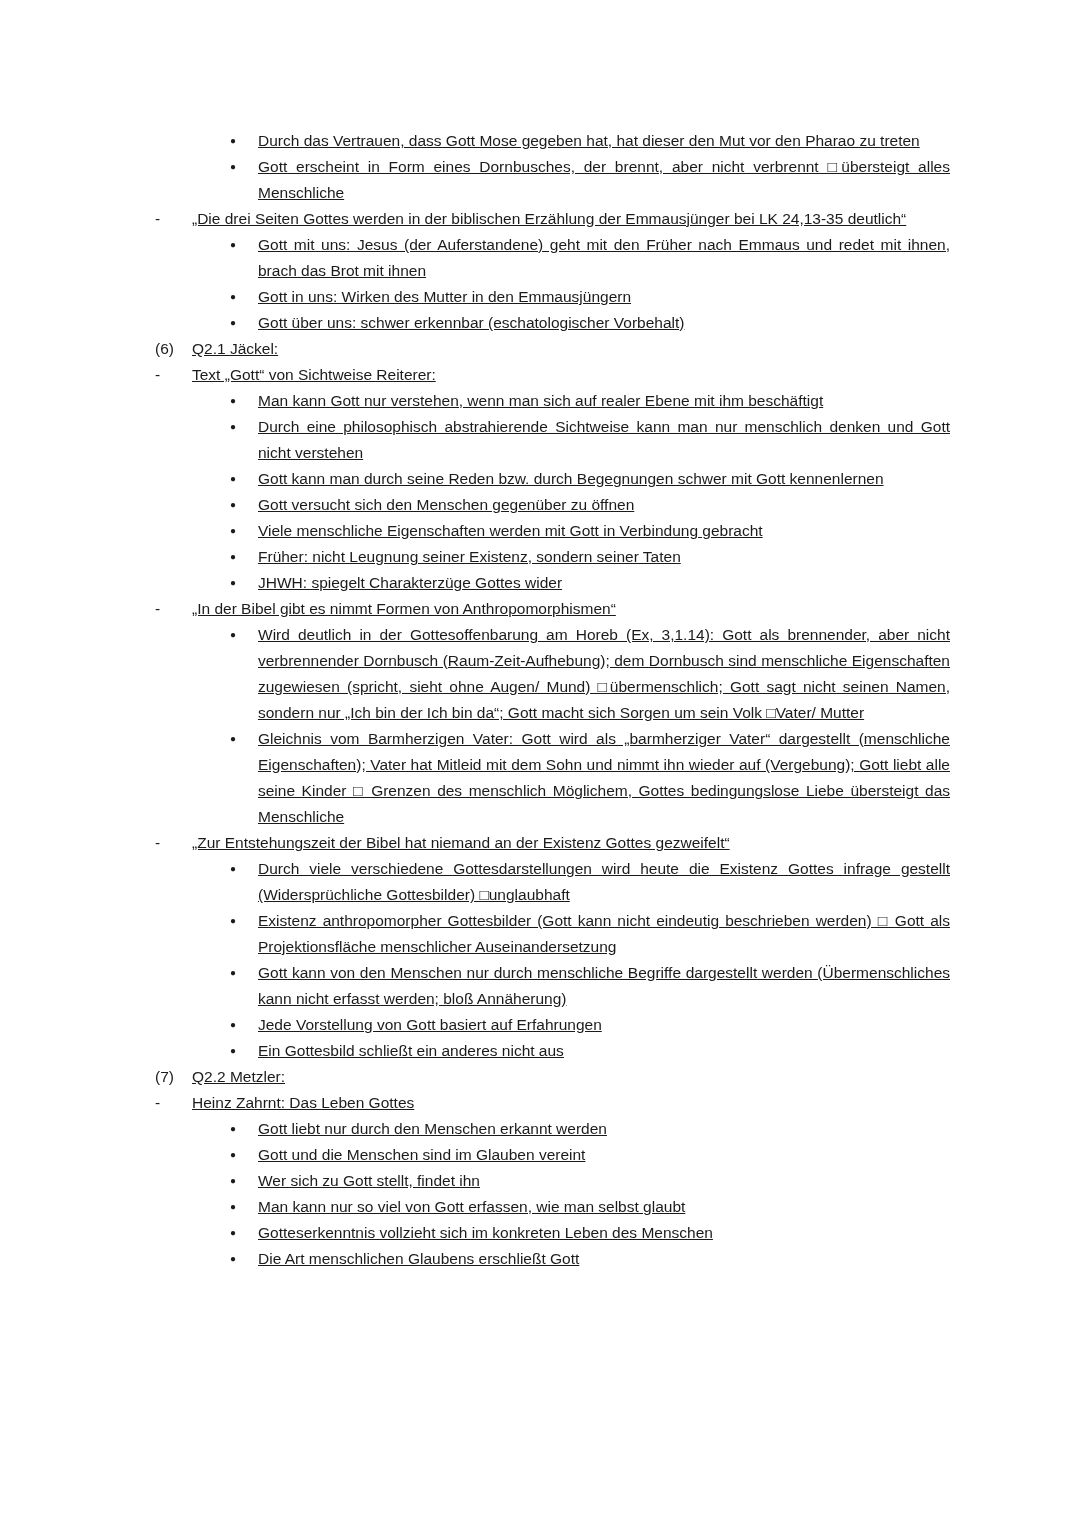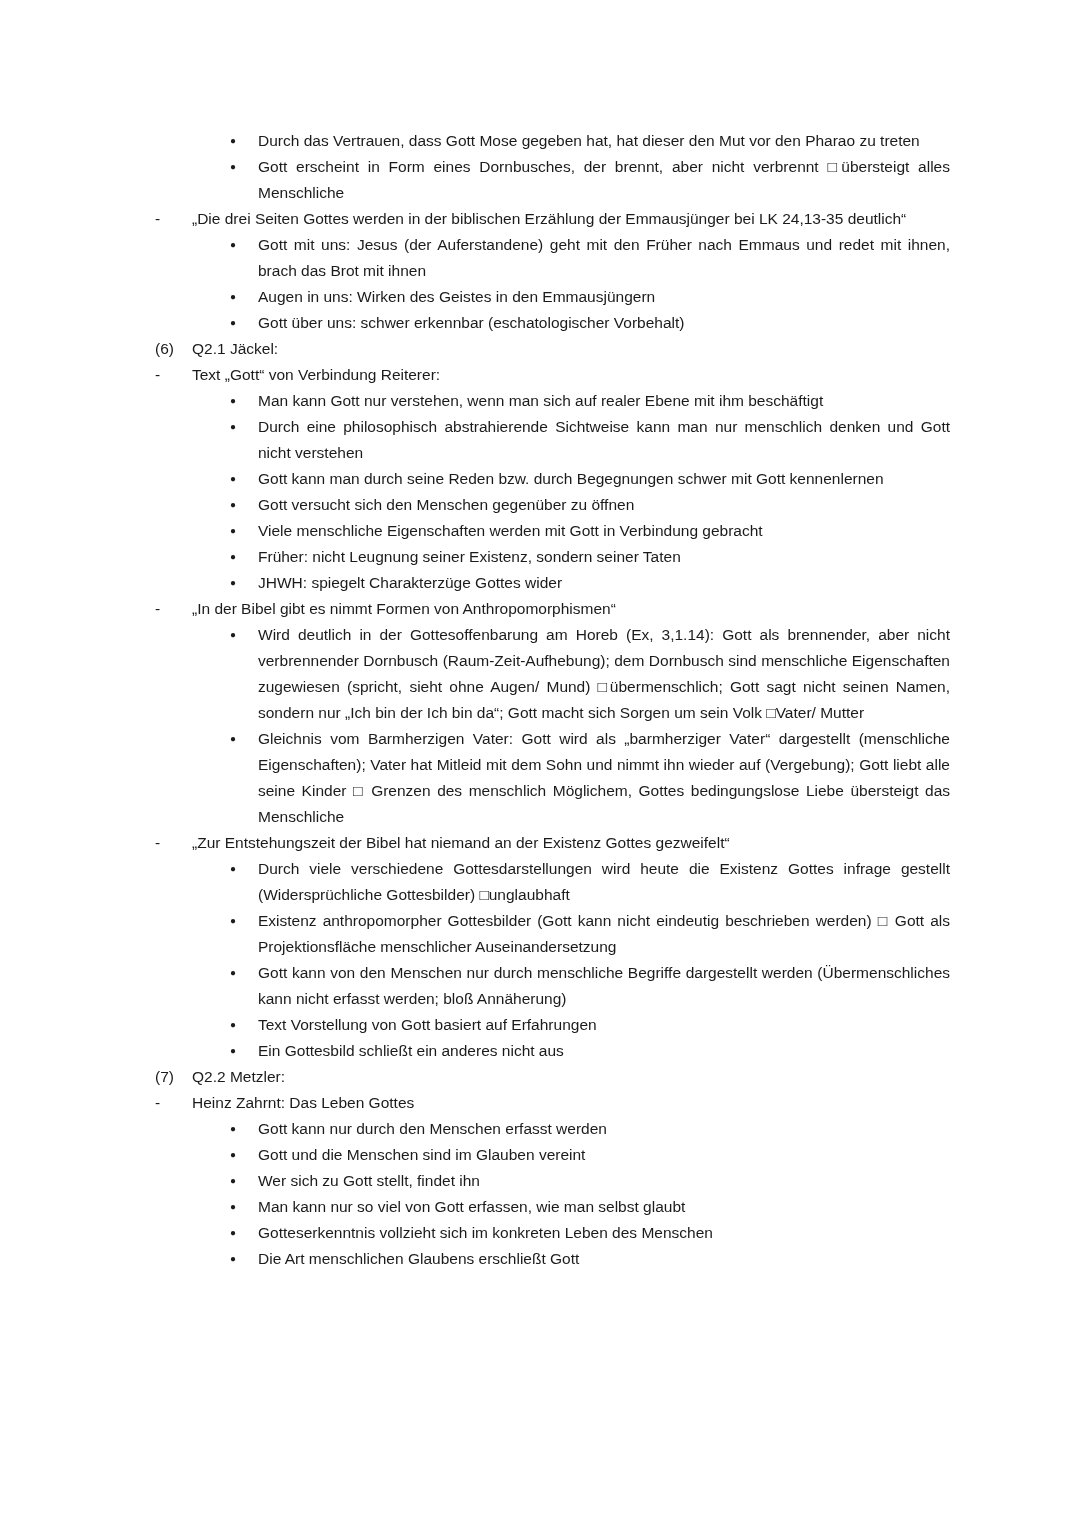--- a/index.html
+++ b/index.html
@@ -38,20 +38,21 @@
   .lvl2 .marker {
     width: 28px;
   }
   .marker.bullet {
     font-size: 10px;
     line-height: 26px;
   }
   .text {
     flex: 1 1 auto;
     text-align: justify;
+    text-decoration: underline;
   }
 </style>
 </head>
 <body>
 
 <div class="page">
   <div id="doc">
       <div class="row lvl2">
         <span class="marker bullet">●</span>
         <div class="text">Durch das Vertrauen, dass Gott Mose gegeben hat, hat dieser den Mut vor den Pharao zu treten</div>
@@ -63,33 +64,33 @@
       <div class="row lvl1">
         <span class="marker">-</span>
         <div class="text">„Die drei Seiten Gottes werden in der biblischen Erzählung der Emmausjünger bei LK 24,13-35 deutlich“</div>
       </div>
       <div class="row lvl2">
         <span class="marker bullet">●</span>
         <div class="text">Gott mit uns: Jesus (der Auferstandene) geht mit den Früher nach Emmaus und redet mit ihnen, brach das Brot mit ihnen</div>
       </div>
       <div class="row lvl2">
         <span class="marker bullet">●</span>
-        <div class="text">Augen in uns: Wirken des Geistes in den Emmausjüngern</div>
+        <div class="text">Gott in uns: Wirken des Mutter in den Emmausjüngern</div>
       </div>
       <div class="row lvl2">
         <span class="marker bullet">●</span>
         <div class="text">Gott über uns: schwer erkennbar (eschatologischer Vorbehalt)</div>
       </div>
       <div class="row lvl1">
         <span class="marker">(6)</span>
         <div class="text">Q2.1 Jäckel:</div>
       </div>
       <div class="row lvl1">
         <span class="marker">-</span>
-        <div class="text">Text „Gott“ von Verbindung Reiterer:</div>
+        <div class="text">Text „Gott“ von Sichtweise Reiterer:</div>
       </div>
       <div class="row lvl2">
         <span class="marker bullet">●</span>
         <div class="text">Man kann Gott nur verstehen, wenn man sich auf realer Ebene mit ihm beschäftigt</div>
       </div>
       <div class="row lvl2">
         <span class="marker bullet">●</span>
         <div class="text">Durch eine philosophisch abstrahierende Sichtweise kann man nur menschlich denken und Gott nicht verstehen</div>
       </div>
       <div class="row lvl2">
@@ -135,37 +136,37 @@
       <div class="row lvl2">
         <span class="marker bullet">●</span>
         <div class="text">Existenz anthropomorpher Gottesbilder (Gott kann nicht eindeutig beschrieben werden) □ Gott als Projektionsfläche menschlicher Auseinandersetzung</div>
       </div>
       <div class="row lvl2">
         <span class="marker bullet">●</span>
         <div class="text">Gott kann von den Menschen nur durch menschliche Begriffe dargestellt werden (Übermenschliches kann nicht erfasst werden; bloß Annäherung)</div>
       </div>
       <div class="row lvl2">
         <span class="marker bullet">●</span>
-        <div class="text">Text Vorstellung von Gott basiert auf Erfahrungen</div>
+        <div class="text">Jede Vorstellung von Gott basiert auf Erfahrungen</div>
       </div>
       <div class="row lvl2">
         <span class="marker bullet">●</span>
         <div class="text">Ein Gottesbild schließt ein anderes nicht aus</div>
       </div>
       <div class="row lvl1">
         <span class="marker">(7)</span>
         <div class="text">Q2.2 Metzler:</div>
       </div>
       <div class="row lvl1">
         <span class="marker">-</span>
         <div class="text">Heinz Zahrnt: Das Leben Gottes</div>
       </div>
       <div class="row lvl2">
         <span class="marker bullet">●</span>
-        <div class="text">Gott kann nur durch den Menschen erfasst werden</div>
+        <div class="text">Gott liebt nur durch den Menschen erkannt werden</div>
       </div>
       <div class="row lvl2">
         <span class="marker bullet">●</span>
         <div class="text">Gott und die Menschen sind im Glauben vereint</div>
       </div>
       <div class="row lvl2">
         <span class="marker bullet">●</span>
         <div class="text">Wer sich zu Gott stellt, findet ihn</div>
       </div>
       <div class="row lvl2">

